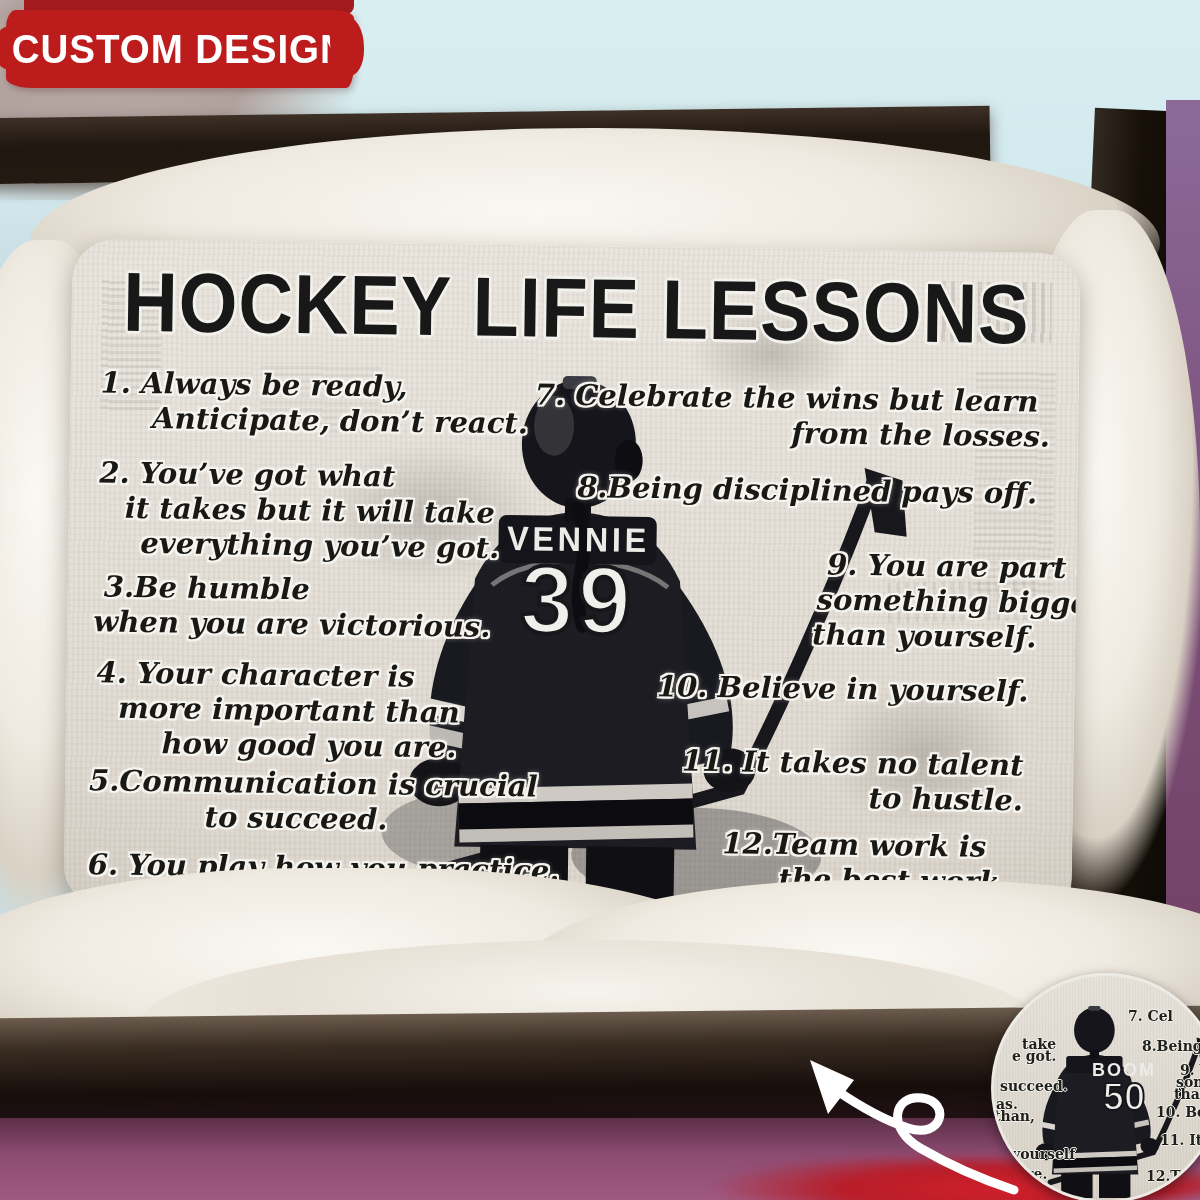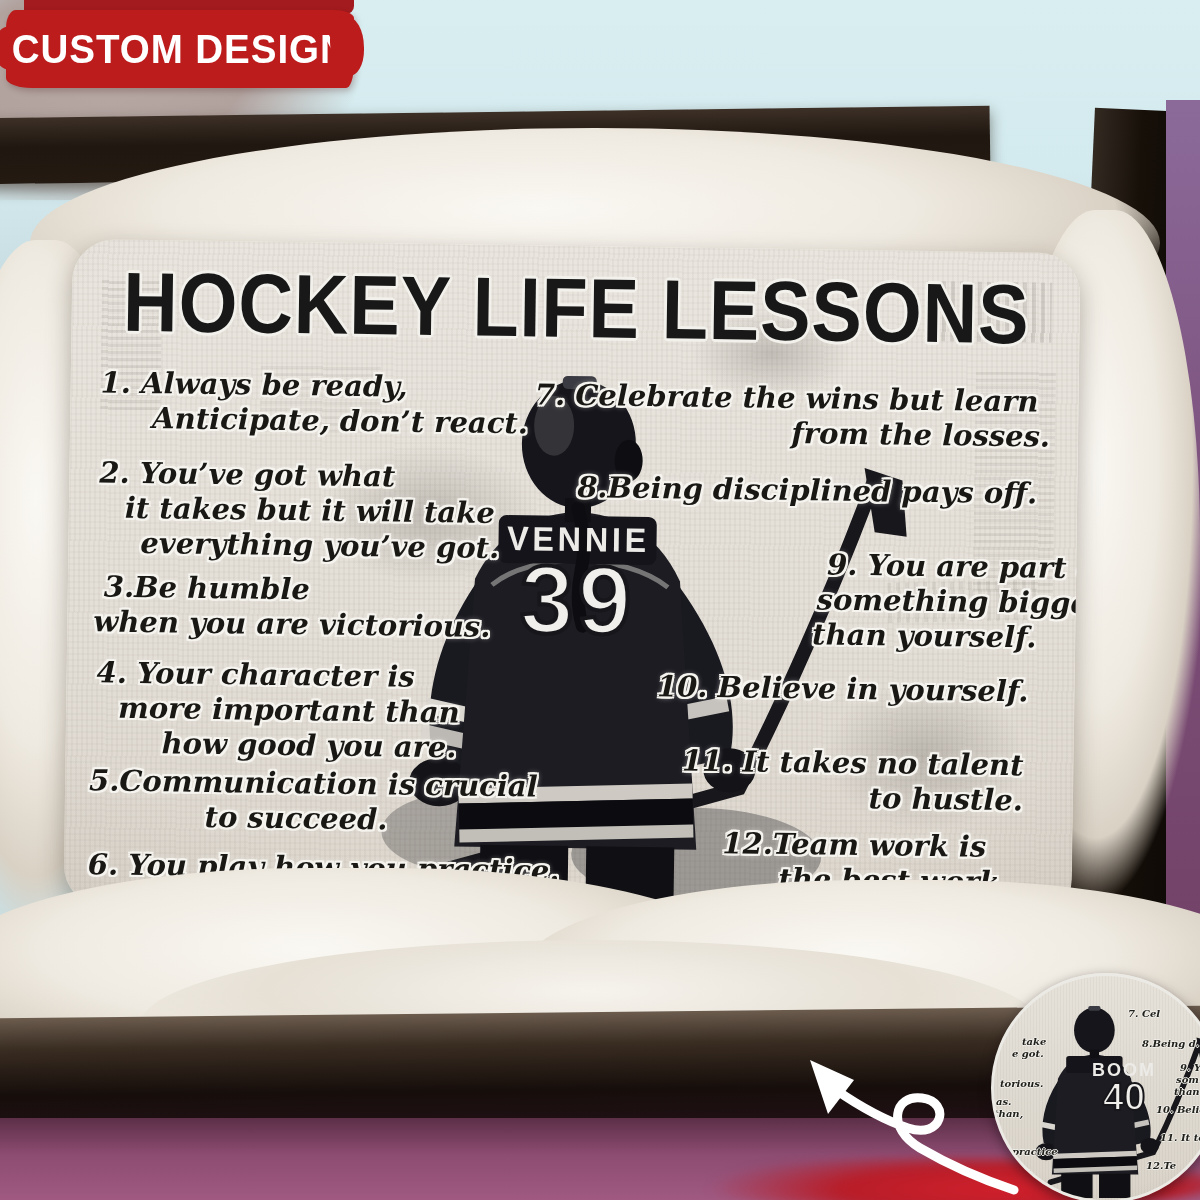--- a/index.html
+++ b/index.html
@@ -78,22 +78,22 @@
     border:3px solid #eceae4;box-shadow:0 4px 12px rgba(20,10,15,.5);
     background:
       repeating-linear-gradient(90deg,rgba(110,100,88,.06) 0 1px,rgba(0,0,0,0) 1px 3px),
       radial-gradient(110% 110% at 50% 40%,rgba(0,0,0,0) 50%,rgba(88,78,66,.25) 100%),
       linear-gradient(180deg,#e6e2da 0%,#d9d3c9 100%);}
   .mini-player{position:absolute;left:30px;top:20px;width:200px;height:202px;}
   .mini-name{position:absolute;left:30px;top:64px;width:140px;text-align:center;
     font-weight:900;font-size:18px;letter-spacing:2px;color:#ecebe7;}
   .mini-number{position:absolute;left:30px;top:82px;width:140px;text-align:center;
     font-weight:900;font-size:38px;line-height:1;color:#f0efeb;-webkit-text-stroke:2px #17171b;}
-  .frag{position:absolute;font-family:"DejaVu Serif",serif;font-style:italic;font-weight:bold;
-    font-size:10px;color:#20201d;white-space:nowrap;
+  .frag{position:absolute;font-family:"DejaVu Serif",serif;font-weight:bold;
+    font-size:14px;color:#20201d;white-space:nowrap;
     text-shadow:-1px 0 #f1efe9,1px 0 #f1efe9,0 -1px #f1efe9,0 1px #f1efe9;}
 
   .arrow-svg{left:770px;top:1030px;width:270px;height:170px;}
 </style>
 </head>
 <body>
 
 <div class="stage">
 
   <div class="abs bg-topleft"></div>
@@ -234,37 +234,37 @@
           <rect x="82" y="453" width="234" height="26" fill="#0c0c10"></rect>
           <rect x="82" y="479" width="234" height="13" fill="#d5d1c9" opacity=".9"></rect>
         </g>
         <rect x="104" y="498" width="88" height="68" fill="#101014"></rect>
         <rect x="210" y="498" width="88" height="68" fill="#101014"></rect>
         <ellipse cx="197" cy="96" rx="57" ry="64" fill="#15151b"></ellipse>
         <rect x="180" y="28" width="34" height="13" rx="5" fill="#3a3a42"></rect>
         <rect x="184" y="150" width="26" height="24" fill="#101014"></rect>
       </svg>
       <div class="mini-name">BOOM</div>
-      <div class="mini-number">40</div>
+      <div class="mini-number">50</div>
     </div>
     <span class="frag" style="left:28px;top:60px;">take</span>
     <span class="frag" style="left:18px;top:72px;">e got.</span>
-    <span class="frag" style="left:6px;top:102px;">torious.</span>
+    <span class="frag" style="left:6px;top:102px;">succeed.</span>
     <span class="frag" style="left:2px;top:120px;">as.</span>
     <span class="frag" style="left:0;top:132px;">than,</span>
     <span class="frag" style="left:8px;top:146px;margin-top:44px;">u are.</span>
-    <span class="frag" style="left:18px;top:170px;">practice</span>
+    <span class="frag" style="left:18px;top:170px;">yourself</span>
     <span class="frag" style="left:134px;top:32px;">7. Cel</span>
     <span class="frag" style="left:148px;top:62px;">8.Being d.</span>
     <span class="frag" style="left:186px;top:86px;">9. Y</span>
     <span class="frag" style="left:182px;top:98px;">som.</span>
     <span class="frag" style="left:180px;top:110px;">than.</span>
     <span class="frag" style="left:162px;top:128px;">10. Belie</span>
     <span class="frag" style="left:166px;top:156px;">11. It to</span>
-    <span class="frag" style="left:152px;top:184px;">12.Te</span>
+    <span class="frag" style="left:152px;top:192px;">12.Te</span>
   </div>
 
   <svg class="abs arrow-svg" viewBox="0 0 270 170">
     <path d="M 66 60 C 95 80 120 92 138 98 C 172 110 182 72 152 68 C 124 64 116 98 150 118 C 186 139 220 152 244 160" stroke="#ffffff" stroke-width="9" fill="none" stroke-linecap="round"></path>
     <polygon points="40,30 84,50 58,84" fill="#ffffff"></polygon>
   </svg>
 
 </div>
 
 </body></html>

